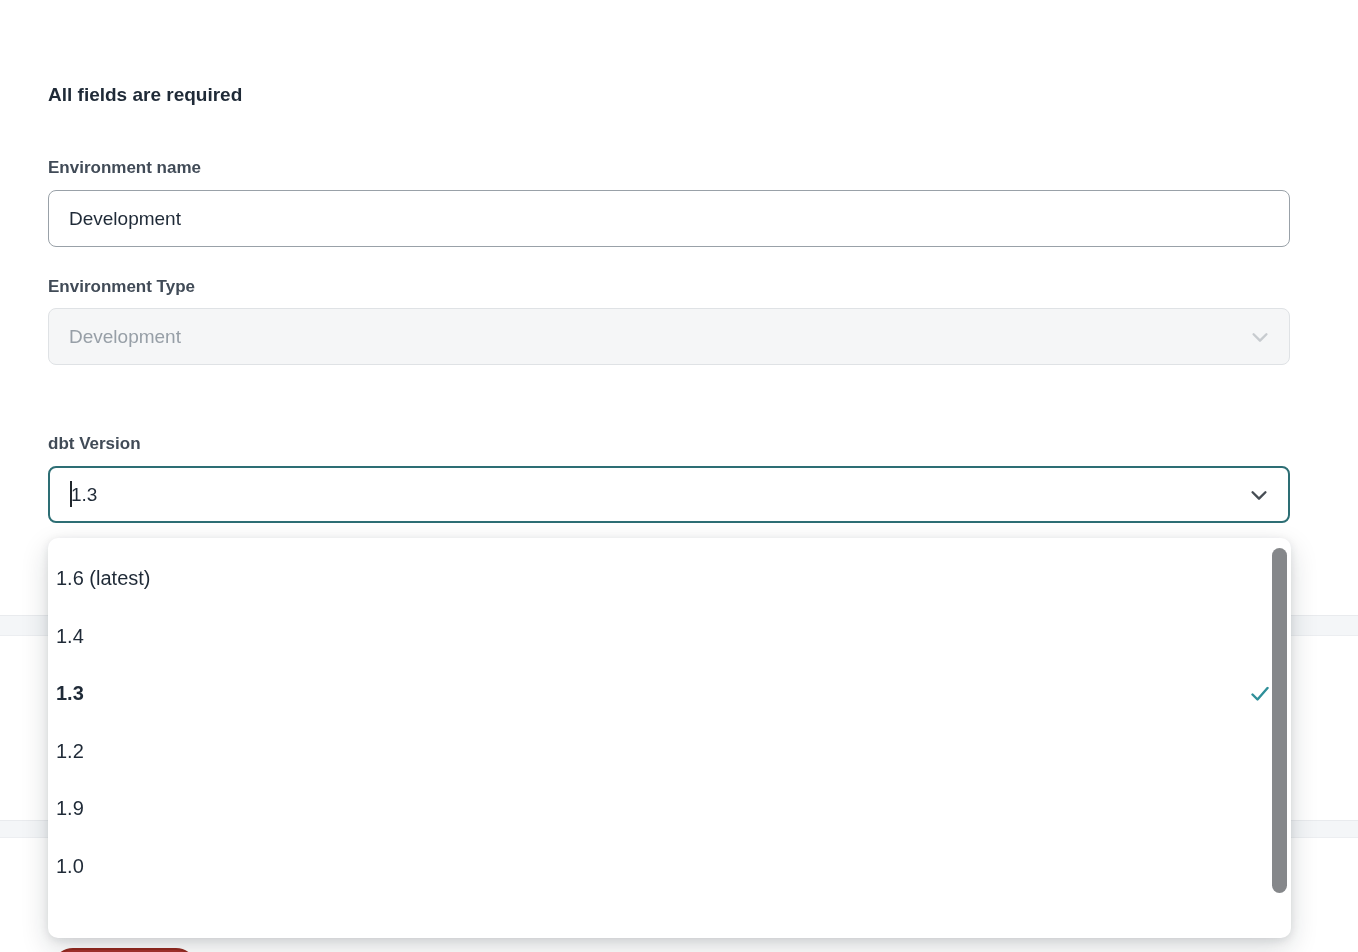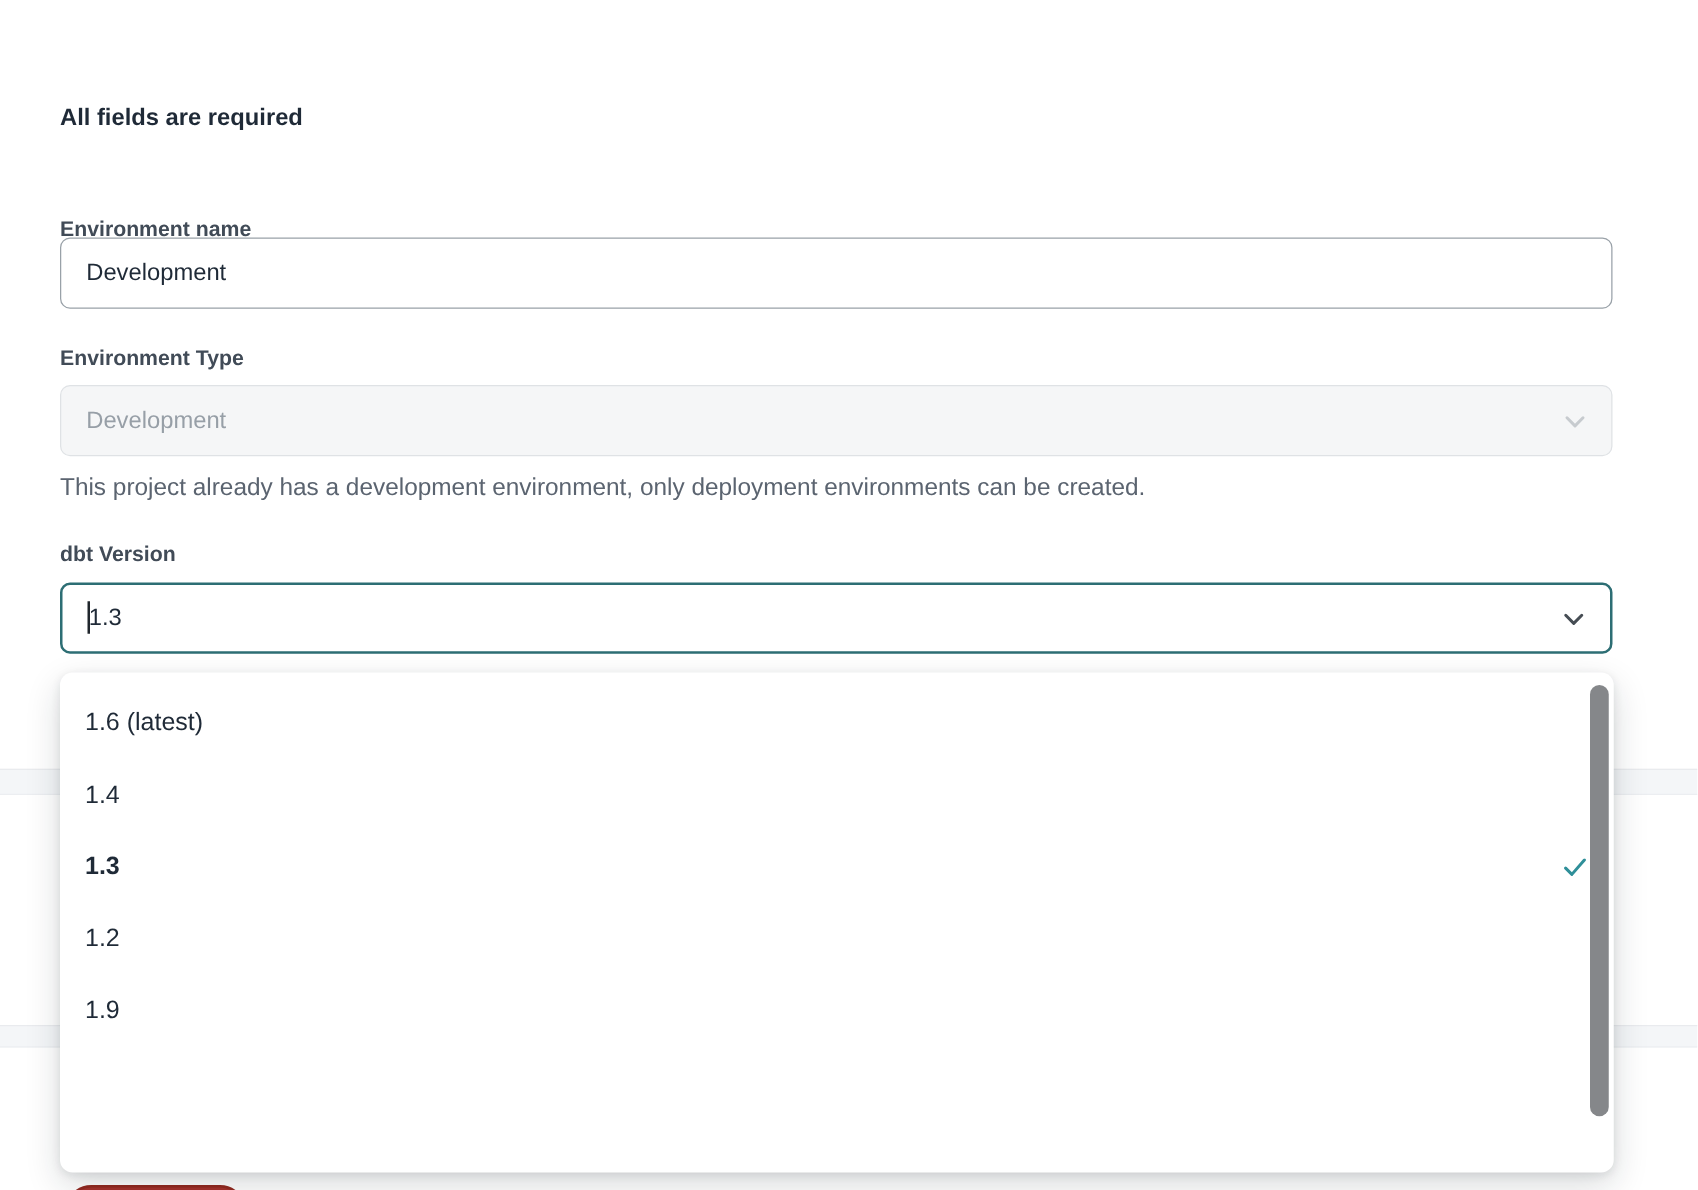--- a/index.html
+++ b/index.html
@@ -25,21 +25,21 @@
     font-size: 28px; font-weight: 700; color: #1f2a37; letter-spacing: -0.2px;
   }
   .page-subtitle {
     position: absolute; left: 48px; top: 84px;
     font-size: 19px; color: #1f2a37; font-weight: bold;
   }
   .field-label {
     position: absolute; left: 48px;
     font-size: 17px; font-weight: 700; color: #414b57;
   }
-  .label-env-name { top: 174px; }
+  .label-env-name { top: 158px; }
   .label-env-type { top: 277px; }
   .label-dbt-version { top: 434px; }
 
   .text-input {
     position: absolute; left: 48px; width: 1242px; height: 57px;
     border: 1px solid #99a1a8; border-radius: 8px; background: #ffffff;
     font-size: 19px; color: #1f2a37; font-family: "Liberation Sans", sans-serif;
     padding: 0 20px; outline: none;
   }
   .input-env-name { top: 190px; }
@@ -69,21 +69,21 @@
 
   
   .dropdown-panel {
     position: absolute; left: 48px; top: 538px; width: 1243px; height: 400px;
     background: #ffffff; border-radius: 10px;
     box-shadow: 0 2px 8px rgba(20,30,40,0.10), 0 10px 28px rgba(20,30,40,0.16);
     overflow: hidden; z-index: 5; padding-top: 12px;
   }
   .option {
     height: 57.5px; display: flex; align-items: center;
-    padding: 0 44px 0 20px; font-size: 20px; color: #1f2a37;
+    padding: 0 44px 0 8px; font-size: 20px; color: #1f2a37;
     position: relative; cursor: pointer;
   }
   .option.selected { font-weight: 700; }
   .option .check { position: absolute; right: 22px; top: 50%; transform: translateY(-50%); width: 18px; height: 15px; }
   .scroll-thumb {
     position: absolute; right: 4px; top: 10px; width: 15px; height: 345px;
     background: #85878a; border-radius: 8px; z-index: 6;
   }
 
   
@@ -108,21 +108,20 @@
     <label class="field-label label-env-name">Environment name</label>
     <input class="text-input input-env-name" type="text" value="Development" style="">
 
     <label class="field-label label-env-type">Environment Type</label>
     <div class="select-box select-disabled">
       <span>Development</span>
       <svg class="chevron" viewBox="0 0 24 24" fill="none" stroke="#c7cbcf" stroke-width="2.6" stroke-linecap="round" stroke-linejoin="round">
         <polyline points="5 9 12 16 19 9"></polyline>
       </svg>
     </div>
-    <div class="help-text">This project already has a development environment, only deployment environments can be created.</div>
 
     <label class="field-label label-dbt-version">dbt Version</label>
     <div class="select-box select-focused">
       <span class="caret-bar"></span>
       <span>1.3</span>
       <svg class="chevron" viewBox="0 0 24 24" fill="none" stroke="#464d54" stroke-width="2.6" stroke-linecap="round" stroke-linejoin="round">
         <polyline points="5 9 12 16 19 9"></polyline>
       </svg>
     </div>
   </div>
@@ -141,16 +140,19 @@
           <svg class="check" viewBox="0 0 18 15" fill="none" stroke="#2f8f99" stroke-width="2.4" stroke-linecap="round" stroke-linejoin="round">
             <polyline points="1.5 8 6.5 13 16.5 1.5"></polyline>
           </svg>
         </div>
         <div class="option">
           <span>1.2</span>
         </div>
         <div class="option">
           <span>1.9</span>
         </div>
+        <div class="option">
+          <span>1.0</span>
+        </div>
       </div>
   </div>
 
 </div>
 
 </body></html>

